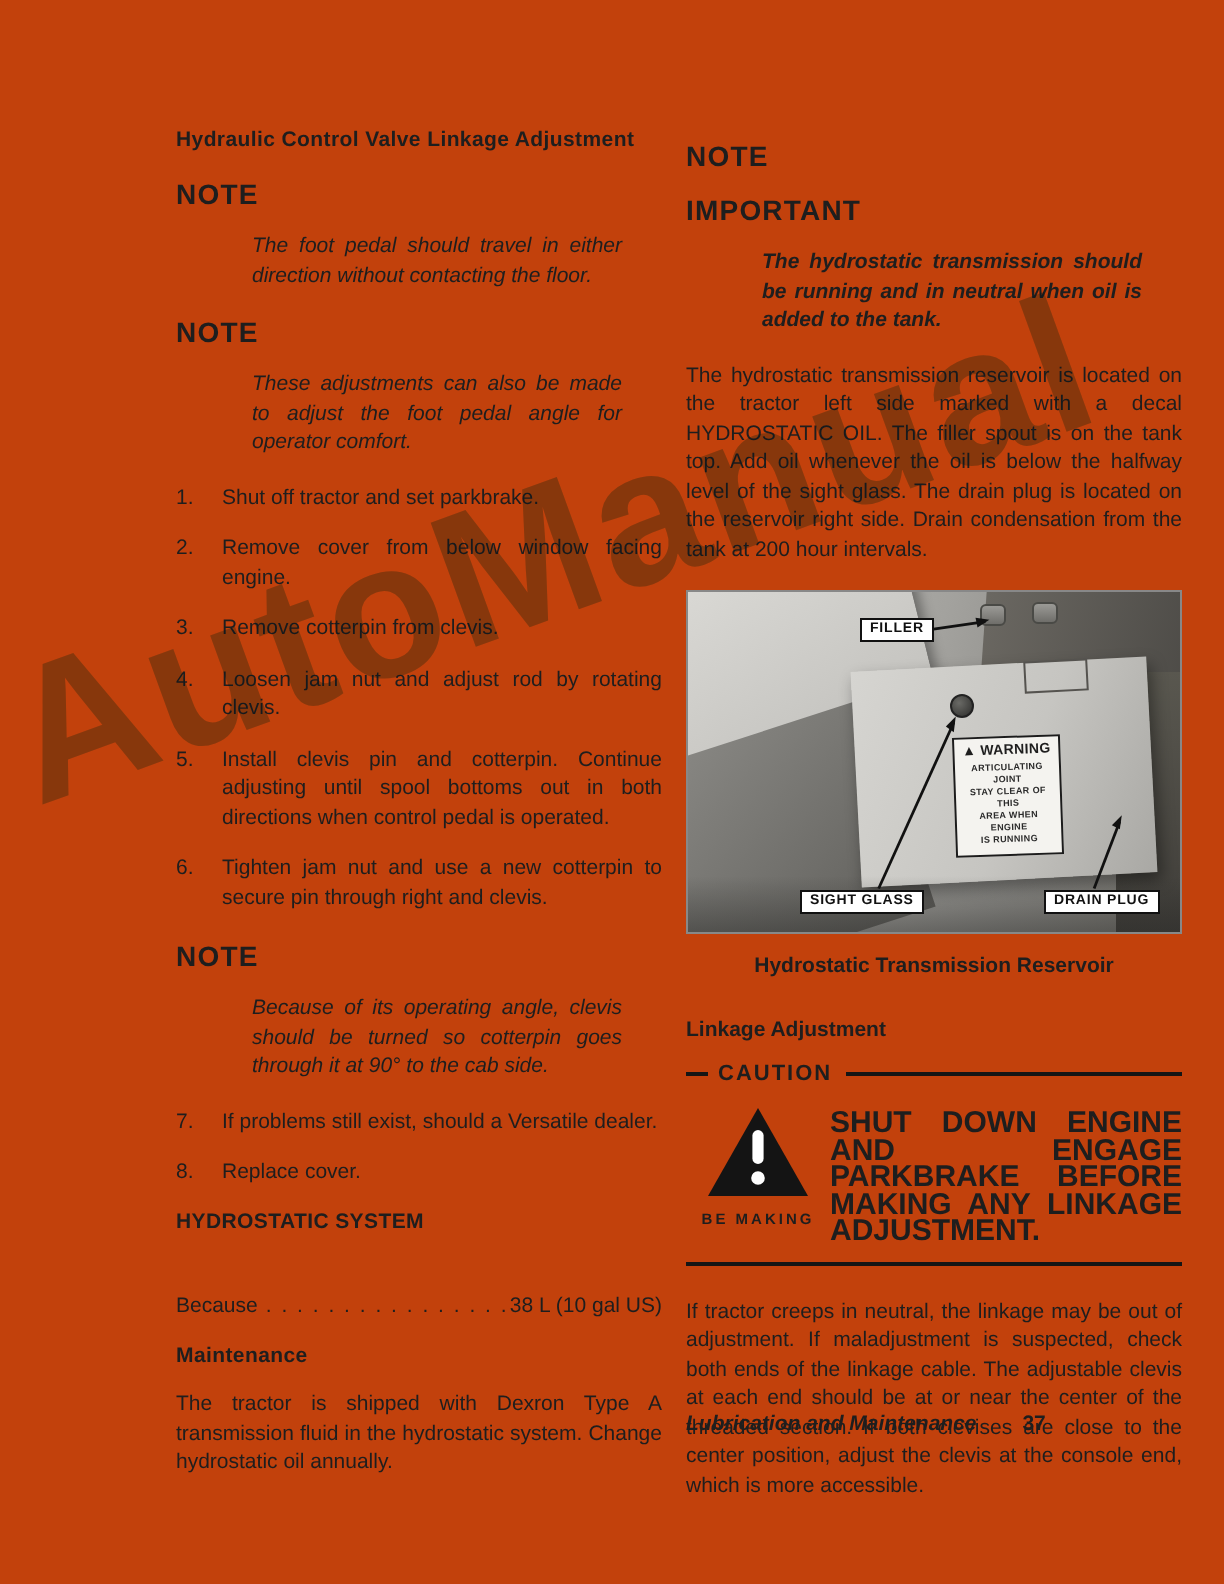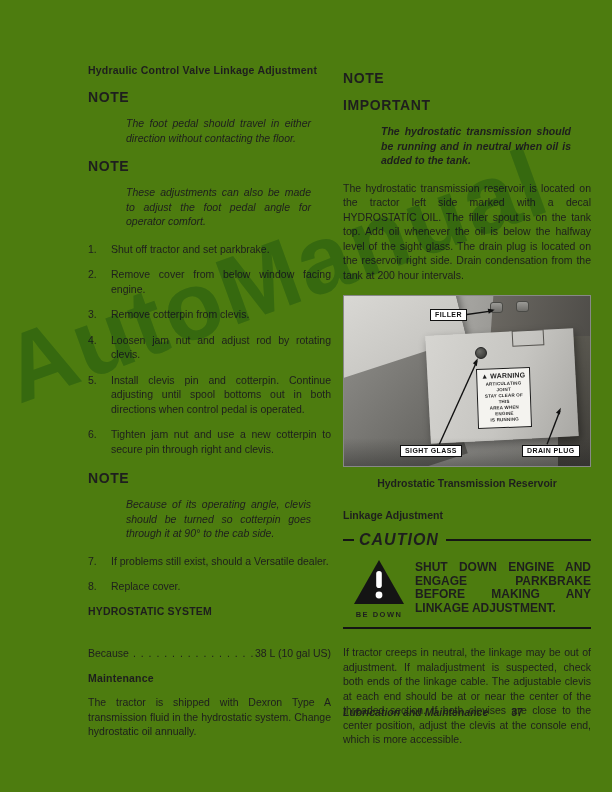--- a/index.html
+++ b/index.html
@@ -3,21 +3,21 @@
 <meta charset="utf-8">
 <style>
   * { margin:0; padding:0; box-sizing:border-box; }
   html,body { width:612px; height:792px; }
   body {
     font-family:"Liberation Sans", sans-serif;
     background:#ffffff; color:#1e1e1e;
     position:relative; overflow:hidden;
     -webkit-font-smoothing:antialiased;
   }
-  .page { position:absolute; inset:0; background:#4d7c0f; }
+  .page { position:absolute; inset:0; background:#c2410c; }
 
   .col { position:absolute; top:64px; }
   .col-left  { left:88px;  width:243px; }
   .col-right { left:343px; width:248px; }
 
   .h-bold { font-size:10.5px; font-weight:bold; letter-spacing:.2px; margin-bottom:13px; }
   .note-label { font-weight:bold; font-size:14px; letter-spacing:.6px; margin:4px 0 11px 0; }
   .note-text {
     font-style:italic; font-size:10.5px; line-height:14.5px;
     margin:0 20px 13px 38px; text-align:justify;
@@ -90,26 +90,26 @@
   .decal-tri { font-size:7px; line-height:7px; }
   .decal-line { font-size:4.5px; line-height:6px; letter-spacing:.2px; color:#2a2a2a; font-weight:bold; }
 
   .photo-caption { text-align:center; font-weight:bold; font-size:10.5px; margin:10px 0 0 0; }
 
   
   .linkage-heading { font-size:10.5px; font-weight:bold; margin-top:20px; }
   .caution-box { margin-top:10px; padding-bottom:8px; border-bottom:2px solid #151515; }
   .caution-head { display:flex; align-items:center; }
   .caution-dash { width:11px; height:2px; background:#151515; flex:none; margin-right:5px; }
-  .caution-label { font-size:16px; font-weight:bold; letter-spacing:1px; margin-right:7px;font-style:italic; }
+  .caution-label { font-size:11px; font-weight:bold; letter-spacing:1px; margin-right:7px; }
   .caution-rule { flex:1; height:2px; background:#151515; }
   .caution-body { display:flex; margin-top:8px; align-items:flex-start; }
   .alert-wrap { width:72px; flex:none; text-align:center; padding-top:2px; }
   .be-alert { font-size:7.5px; font-weight:bold; letter-spacing:1.5px; margin-top:1px; }
-  .caution-text { flex:1; font-size:12px; font-weight:bold; line-height:13.5px; text-align:justify; padding-top:4px; }
+  .caution-text { flex:1; font-size:15px; font-weight:bold; line-height:13.5px; text-align:justify; padding-top:4px; }
 
   
   .footer { position:absolute; top:706px; left:343px; width:248px; text-align:left;
     font-size:10.5px; font-weight:bold; }
   .footer-section { font-style:italic; }
   .footer-page { margin-left:20px; }
 
   
   .watermark {
     position:absolute; left:8px; top:318px; width:640px;
@@ -237,21 +237,21 @@
         <span class="caution-label">CAUTION</span>
         <span class="caution-rule"></span>
       </div>
       <div class="caution-body">
         <div class="alert-wrap">
           <svg width="52" height="46" viewBox="0 0 52 46">
             <polygon points="26,1 51,45 1,45" fill="#141414"></polygon>
             <rect x="23.2" y="12" width="5.6" height="17" rx="2.8" fill="#ffffff"></rect>
             <circle cx="26" cy="36" r="3.4" fill="#ffffff"></circle>
           </svg>
-          <div class="be-alert">BE DOWN</div>
+          <div class="be-alert">BE MAKING</div>
         </div>
         <div class="caution-text">SHUT DOWN ENGINE AND ENGAGE PARKBRAKE BEFORE MAKING ANY LINKAGE ADJUSTMENT.</div>
       </div>
     </div>
 
     <p class="body-text" style="margin-top:16px;">If tractor creeps in neutral, the linkage may be out of adjustment. If maladjustment is suspected, check both ends of the linkage cable. The adjustable clevis at each end should be at or near the center of the threaded section. If both clevises are close to the center position, adjust the clevis at the console end, which is more accessible.</p>
   </div>
 
   <div class="footer">
     <span class="footer-section">Lubrication and Maintenance</span>

